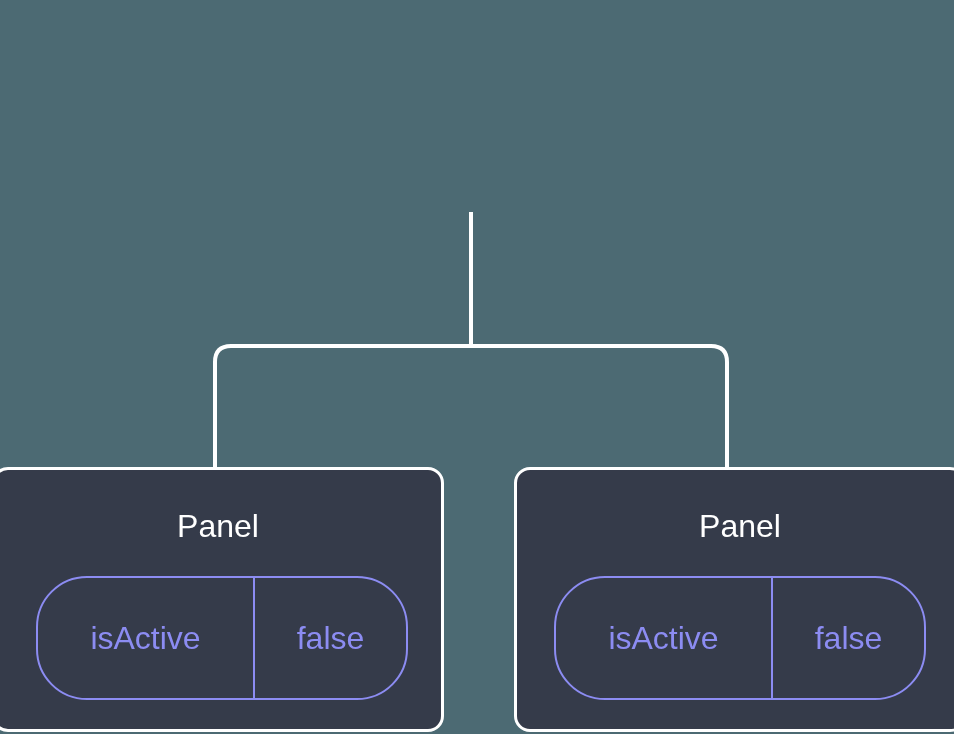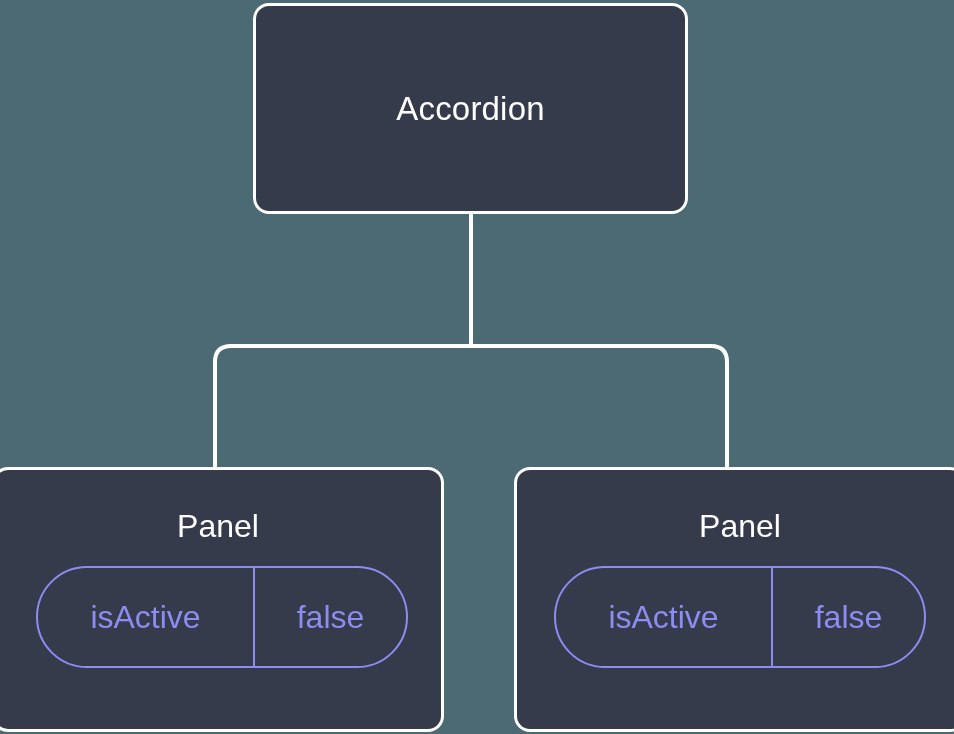--- a/index.html
+++ b/index.html
@@ -65,22 +65,22 @@
   }
   .node-title-panel {
     color: #ffffff;
     font-size: 32px;
     font-weight: 400;
     line-height: 1;
     margin-top: 40px;
   }
   .prop-pill {
     box-sizing: border-box;
-    margin-top: 24px;
-    height: 102px;
+    margin-top: 34px;
+    height: 124px;
     width: 372px;
     border: 2px solid #8c8cf2;
     border-radius: 51px;
     display: flex;
     align-items: stretch;
     overflow: hidden;
   }
   .pill-left-shift {
     margin-left: 8px;
   }
@@ -105,23 +105,20 @@
 <body>
 
 <div id="diagram-root">
 
   <svg id="edge-layer" viewBox="0 0 954 734" width="954" height="734" fill="none">
     <path d="M471 212 L471 346" stroke="#ffffff" stroke-width="4" stroke-linecap="butt"></path>
     <path d="M471 346 L231 346 Q215 346 215 362 L215 470" stroke="#ffffff" stroke-width="4" stroke-linecap="butt" fill="none"></path>
     <path d="M471 346 L711 346 Q727 346 727 362 L727 470" stroke="#ffffff" stroke-width="4" stroke-linecap="butt" fill="none"></path>
   </svg>
 
-  <div class="node node-root">
-    <span class="node-title-root">Accordion</span>
-  </div>
 
   <div class="node node-panel node-panel-left">
     <span class="node-title-panel">Panel</span>
     <div class="prop-pill pill-left-shift">
       <span class="prop-key">isActive</span>
       <span class="prop-value">false</span>
     </div>
   </div>
 
   <div class="node node-panel node-panel-right">

